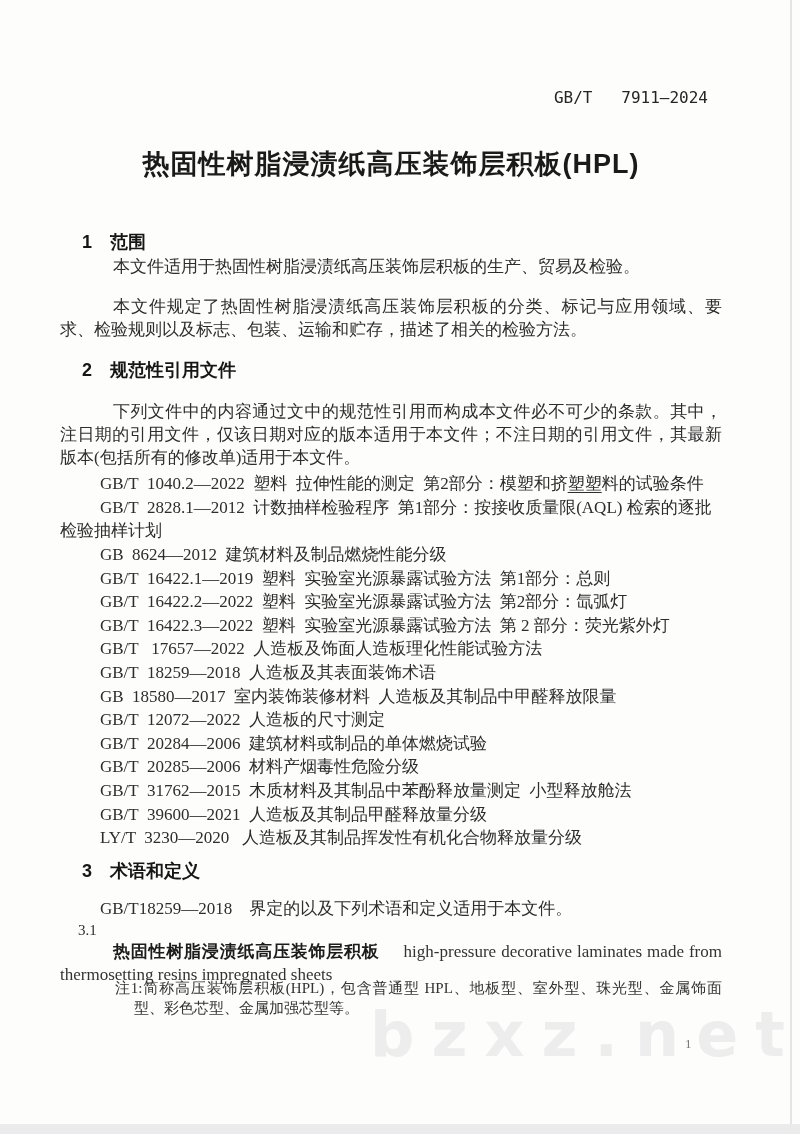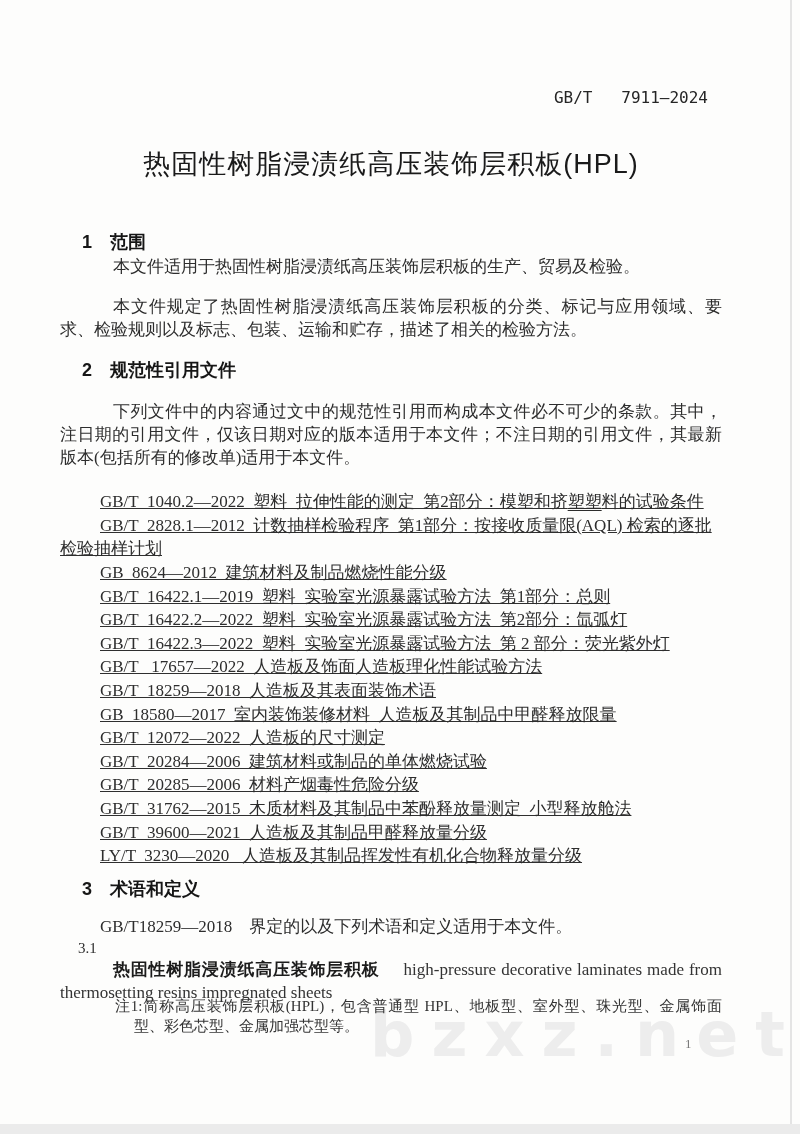--- a/index.html
+++ b/index.html
@@ -35,21 +35,21 @@
     position: absolute; top: 1036px; left: 685px;
     font-size: 13px; color: #7a7a7a; z-index: 1;
   }
   .content {
     position: absolute; left: 60px; top: 0; width: 662px; z-index: 1;
   }
   .doc-title {
     margin-top: 148px;
     text-align: center;
     font-family: "Liberation Sans", "DejaVu Sans", sans-serif;
-    font-weight: normal; font-size: 27px; letter-spacing: 1px;
+    font-weight: bold; font-size: 27px; letter-spacing: 1px;
     color: #1a1a1a; line-height: 32px;
   }
   .sec-heading {
     font-family: "Liberation Sans", "DejaVu Sans", sans-serif;
     font-weight: bold; font-size: 18px; color: #161616;
     margin-left: 22px; line-height: 25px; white-space: pre;
   }
   .h1 { margin-top: 50px; }
   .h2 { margin-top: 16px; }
   .h3 { margin-top: 9px; }
@@ -57,21 +57,21 @@
     font-size: 17px; line-height: 23.2px; text-align: justify;
     text-indent: 53px; color: #2d2d2d;
   }
   .p1 { margin-top: 17px; }
   .p-intro2 { margin-top: 17px; line-height: 23.2px; }
   .ref {
     font-size: 17px; line-height: 23.6px; color: #2d2d2d;
     text-indent: 40px; white-space: pre-wrap; text-align: left;
   }
   .ref u { text-decoration: underline; text-underline-offset: 3px; }
-  .refs { margin-top: 21px; text-decoration: underline; }
+  .refs { margin-top: 3px; }
   .p-intro3 {
     margin-top: 13px; font-size: 17px; line-height: 23px;
     text-indent: 40px; white-space: pre-wrap; color: #2d2d2d;
   }
   .term-number {
     margin-top: 1px; margin-left: 18px;
     font-size: 15px; line-height: 19px; color: #2d2d2d;
   }
   .term-para {
     font-size: 17px; line-height: 23.2px; text-align: justify;

